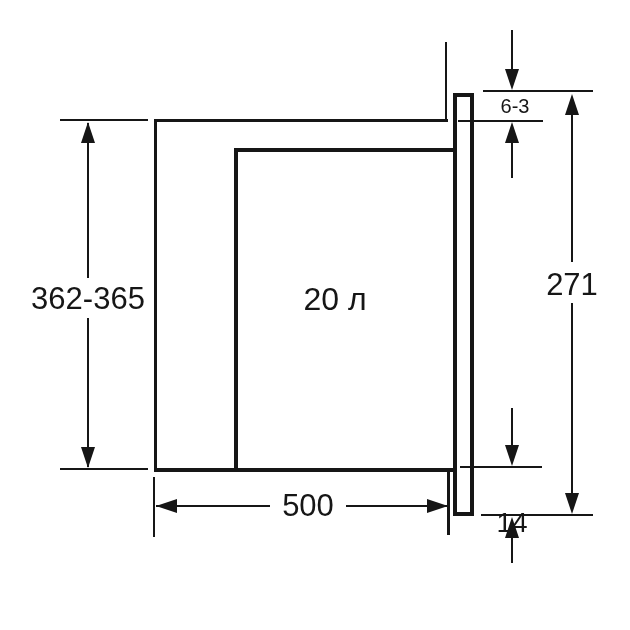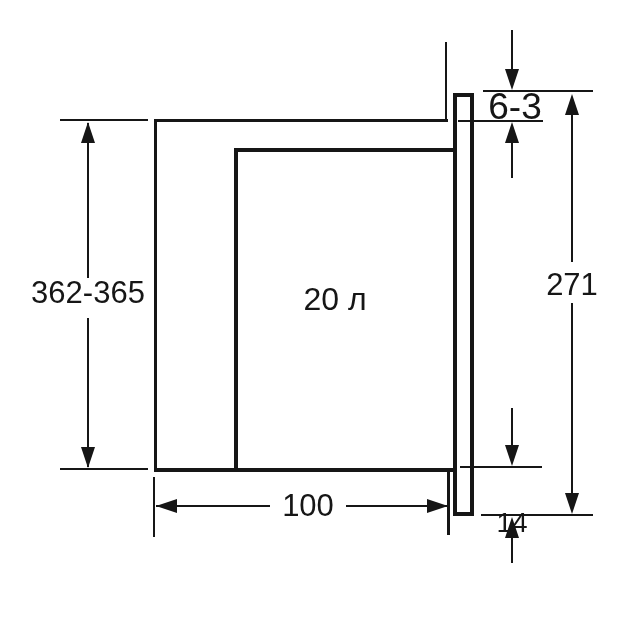--- a/index.html
+++ b/index.html
@@ -43,22 +43,22 @@
   .arr-down {border-left:7px solid transparent;border-right:7px solid transparent;border-top:21px solid var(--line);}
   .arr-left {border-top:7px solid transparent;border-bottom:7px solid transparent;border-right:21px solid var(--line);}
   .arr-right{border-top:7px solid transparent;border-bottom:7px solid transparent;border-left:21px solid var(--line);}
   .a362up{left:81px;top:122px;}  .a362dn{left:81px;top:447px;}
   .a63dn {left:505px;top:69px;}  .a63up {left:505px;top:122px;}
   .a382up{left:565px;top:94px;}  .a382dn{left:565px;top:493px;}
   .a14dn {left:505px;top:445px;} .a14up {left:505px;top:517px;}
   .a300lf{left:156px;top:499px;} .a300rt{left:427px;top:499px;}
   
   .lbl{position:absolute;text-align:center;z-index:4;white-space:nowrap;}
-  .l362{left:18px;top:277px;width:140px;height:32px;line-height:32px;font-size:31px;}
-  .l63 {left:478px;top:93px;width:74px;height:38px;line-height:27px;font-size:37px;}
+  .l362{left:18px;top:283px;width:140px;height:32px;line-height:32px;font-size:31px;}
+  .l63 {left:478px;top:93px;width:74px;height:38px;line-height:27px;font-size:20px;}
   .l382{left:535px;top:269px;width:74px;height:31px;line-height:31px;font-size:31px;}
   .l14 {left:480px;top:478px;width:64px;height:25px;line-height:25px;font-size:28px;margin-top:32px;}
   .l300{left:270px;top:489px;width:76px;height:33px;line-height:33px;font-size:31px;background:var(--bg);}
   .lvol{left:283px;top:283px;width:104px;height:33px;line-height:33px;font-size:32px;}
   .cap {left:424px;top:585px;width:200px;height:32px;line-height:32px;font-size:29px;}
 </style>
 </head>
 <body>
 
 <div class="canvas">
@@ -98,18 +98,18 @@
   <div class="d f3"></div>
   <div class="d f4"></div>
   <div class="arr arr-down a14dn"></div>
   <div class="arr arr-up a14up"></div>
   <div class="lbl l14">14</div>
 
   <div class="d e1"></div>
   <div class="d h1"></div>
   <div class="arr arr-left a300lf"></div>
   <div class="arr arr-right a300rt"></div>
-  <div class="lbl l300">100</div>
+  <div class="lbl l300">500</div>
 
   <div class="lbl lvol">20 л</div>
 
 
 </div>
 
 </body></html>

